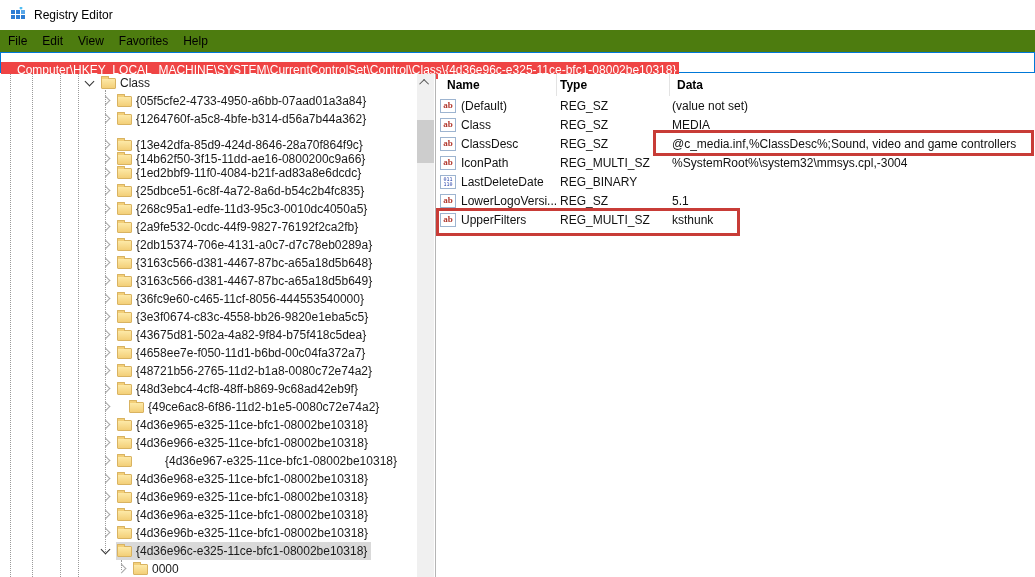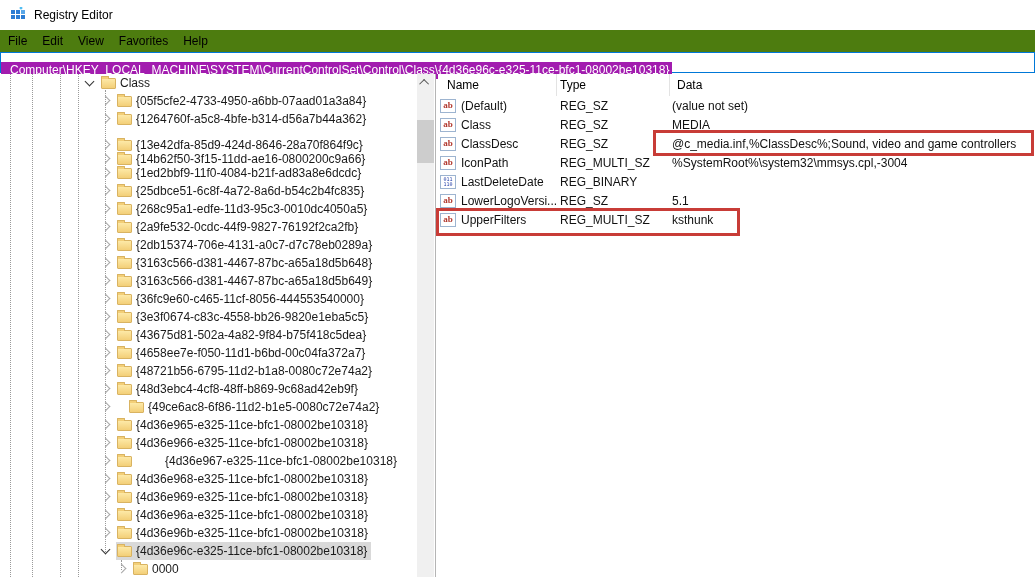--- a/index.html
+++ b/index.html
@@ -6,21 +6,21 @@
   .window{position:relative;width:1035px;height:577px;background:#fff;overflow:hidden;
           font-family:"Liberation Sans",sans-serif;font-size:12px;color:#111;}
   
   .titlebar{position:absolute;top:0;left:0;right:0;height:30px;display:flex;align-items:center;gap:8px;padding-left:10px;background:#fff;}
   .titlebar .ttl{font-size:12px;color:#000;}
   
   .menubar{position:absolute;top:30px;left:0;right:0;height:22px;display:flex;align-items:center;padding-left:8px;background:#4d7c0f;}
   .menu-item{padding:2px 7px 2px 0;margin-right:8px;color:#000;cursor:default;}
   
   .addressbar{position:absolute;top:52px;left:0;right:0;height:21px;border:1px solid #0078d7;background:#fff;display:flex;align-items:center;box-sizing:border-box;}
-  .addr-sel{background:#a21caf;color:#fff;padding:1px 3px 2px 9px;white-space:nowrap;font-size:12px;margin-top:16px;}
+  .addr-sel{background:#ef4444;color:#fff;padding:1px 3px 2px 16px;white-space:nowrap;font-size:12px;margin-top:16px;}
   
   .panes{position:absolute;top:74px;left:0;right:0;bottom:0;}
   .tree-pane{position:absolute;left:0;top:0;width:436px;height:100%;background:#fff;border-right:1px solid #b5b5b5;box-sizing:border-box;overflow:hidden;}
   .guide{position:absolute;top:0;bottom:0;width:0;border-left:1px dotted #9a9a9a;}
   .g1{left:10px;} .g2{left:32px;} .g3{left:60px;} .g4{left:78px;}
   .g5{left:105px;top:16px;bottom:auto;height:462px;}
   .g6{left:121px;top:486px;bottom:auto;height:10px;}
   .tree-row{position:absolute;left:0;width:100%;height:18px;}
   .chev{position:absolute;top:5px;width:6px;height:6px;border-right:1.4px solid #a6a6a6;border-bottom:1.4px solid #a6a6a6;transform:rotate(-45deg);}
   .chev.exp{border-color:#333;transform:rotate(45deg);top:4px;}
@@ -30,21 +30,21 @@
   .folder::before{content:"";position:absolute;top:-3px;left:-1px;width:6px;height:2px;background:#f3cf78;border:1px solid #d9b361;border-bottom:none;border-radius:1px 1px 0 0;}
   .lbl{font-size:12px;color:#1a1a1a;}
   
   .vscroll{position:absolute;left:417px;top:0;width:17px;height:100%;background:#f0f0f0;}
   .scroll-up{position:absolute;top:0;left:0;width:17px;height:17px;display:flex;align-items:center;justify-content:center;}
   .up-chev{width:6px;height:6px;border-left:1.4px solid #555;border-top:1.4px solid #555;transform:rotate(45deg) translateY(2px);}
   .scroll-thumb{position:absolute;left:0;top:46px;width:17px;height:43px;background:#cdcdcd;}
   
   .list-pane{position:absolute;left:438px;top:0;right:0;height:100%;background:#fff;overflow:hidden;}
   .vhead{position:absolute;top:0;left:0;right:0;height:22px;display:flex;}
-  .hc{display:flex;align-items:center;border-right:1px solid #e3e3e3;color:#000;box-sizing:border-box;}
+  .hc{display:flex;align-items:center;border-right:1px solid #e3e3e3;color:#000;box-sizing:border-box;font-weight:bold;}
   .hc-name{width:119px;padding-left:9px;}
   .hc-type{width:113px;padding-left:3px;}
   .hc-data{flex:1;padding-left:7px;border-right:none;}
   .vrow{position:absolute;left:0;right:0;height:19px;display:flex;align-items:center;}
   .c-name{width:119px;display:flex;align-items:center;box-sizing:border-box;padding-left:2px;white-space:nowrap;overflow:hidden;}
   .c-type{width:113px;box-sizing:border-box;padding-left:3px;white-space:nowrap;}
   .c-data{flex:1;box-sizing:border-box;padding-left:2px;white-space:nowrap;overflow:hidden;}
   .icon-ab{display:inline-flex;align-items:center;justify-content:center;width:14px;height:12px;border:1px solid #9db4d0;background:#fff;color:#b23a30;font-weight:bold;font-size:9px;line-height:9px;margin-right:5px;flex:0 0 auto;font-family:"Liberation Serif",serif;}
   .icon-bin{display:inline-flex;flex-direction:column;align-items:center;justify-content:center;width:14px;height:12px;border:1px solid #9db4d0;background:#fff;margin-right:5px;flex:0 0 auto;}
   .icon-bin i{font-style:normal;font-family:"DejaVu Sans Mono",monospace;font-size:5px;line-height:5px;color:#2640a8;letter-spacing:0;}
@@ -202,21 +202,21 @@
             <span class="chev" style="left: 102px;"></span>
             <span class="row-label" style="left: 116px;">
               <span class="folder"></span>
               <span class="lbl">{4658ee7e-f050-11d1-b6bd-00c04fa372a7}</span>
             </span>
           </div>
           <div class="tree-row" style="top: 288px;">
             <span class="chev" style="left: 102px;"></span>
             <span class="row-label" style="left: 116px;">
               <span class="folder"></span>
-              <span class="lbl">{48721b56-6795-11d2-b1a8-0080c72e74a2}</span>
+              <span class="lbl">{48721b56-2765-11d2-b1a8-0080c72e74a2}</span>
             </span>
           </div>
           <div class="tree-row" style="top: 306px;">
             <span class="chev" style="left: 102px;"></span>
             <span class="row-label" style="left: 116px;">
               <span class="folder"></span>
               <span class="lbl">{48d3ebc4-4cf8-48ff-b869-9c68ad42eb9f}</span>
             </span>
           </div>
           <div class="tree-row" style="top: 324px;">

